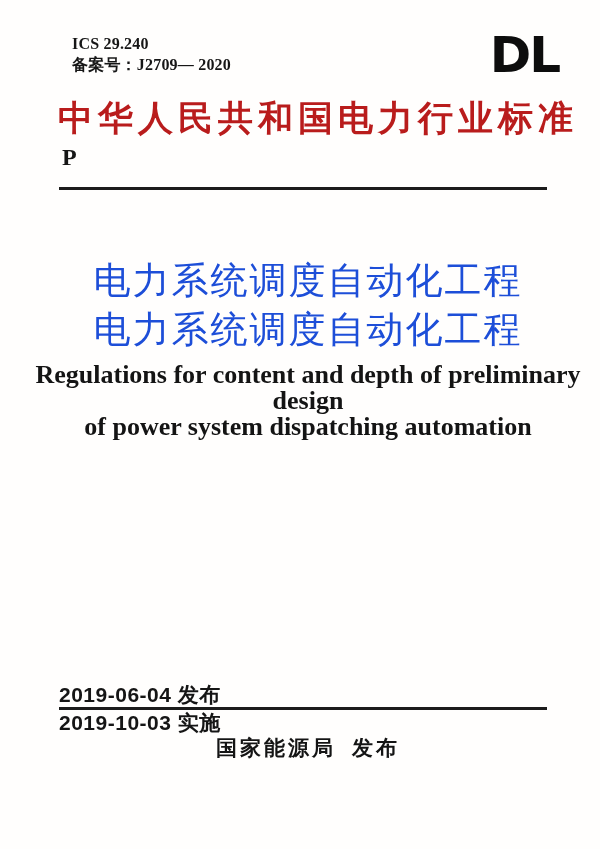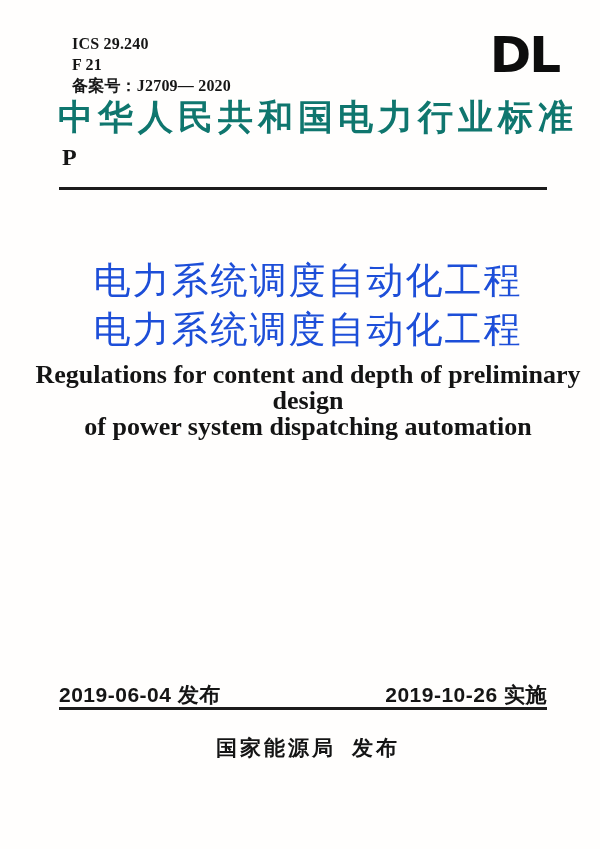--- a/index.html
+++ b/index.html
@@ -43,27 +43,27 @@
     letter-spacing: -2px;
     color: #0d0d0d;
   }
 
   
   .header-cn {
     position: absolute;
     top: 98px;
     left: 58px;
     width: 492px;
-    font-family: Liberation Serif, serif;
+    font-family: Liberation Sans, sans-serif;
     font-weight: bold;
     font-size: 35px;
     line-height: 40px;
     letter-spacing: 5px;
     white-space: nowrap;
-    color: #0f766e;
+    color: #b91c1c;
     text-align: center;
   }
 
   .doc-class {
     position: absolute;
     top: 144px;
     left: 62px;
     font-family: "Liberation Serif", serif;
     font-weight: bold;
     font-size: 24px;
@@ -124,20 +124,21 @@
     top: 681px;
     left: 59px;
     width: 488px;
     display: flex;
     justify-content: space-between;
     font-family: "Liberation Sans", "DejaVu Sans", sans-serif;
     font-weight: bold;
     font-size: 21px;
     letter-spacing: 0.5px;
     color: #151515;
+    flex-direction: column;
   }
 
   
   .publisher {
     position: absolute;
     top: 734px;
     left: 0;
     width: 100%;
     text-align: center;
     font-family: Liberation Serif, serif;
@@ -151,21 +152,20 @@
     width: 16px;
   }
 </style>
 </head>
 <body>
 
 <div class="page">
 
   <div class="meta">
     <div>ICS 29.240</div>
-    <div>F 21</div>
     <div>备案号：J2709— 2020</div>
   </div>
 
   <div class="logo">DL</div>
 
   <div class="header-cn">中华人民共和国电力行业标准</div>
 
   <div class="doc-class">P</div>
 
 
@@ -176,21 +176,21 @@
     <div>电力系统调度自动化工程</div>
   </div>
 
   <div class="title-en">
     <div>Regulations for content and depth of preliminary design</div>
     <div>of power system dispatching automation</div>
   </div>
 
   <div class="dates">
     <span>2019-06-04 发布</span>
-    <span>2019-10-26 实施</span>
+    <span>2019-10-03 实施</span>
   </div>
 
   <div class="rule rule-bottom"></div>
 
   <div class="publisher">
     <span>国家能源局</span><span class="gap"></span><span>发布</span>
   </div>
 
 </div>
 

